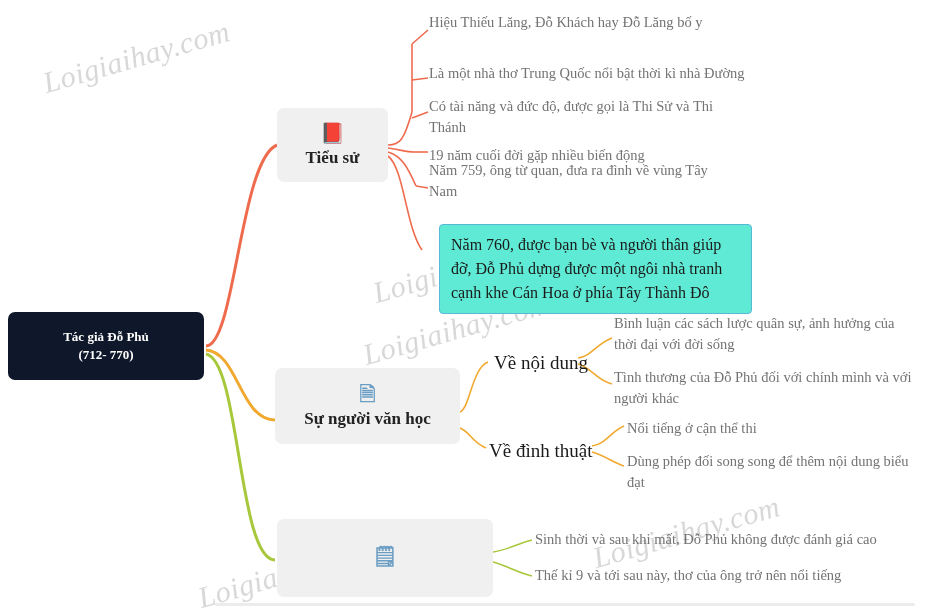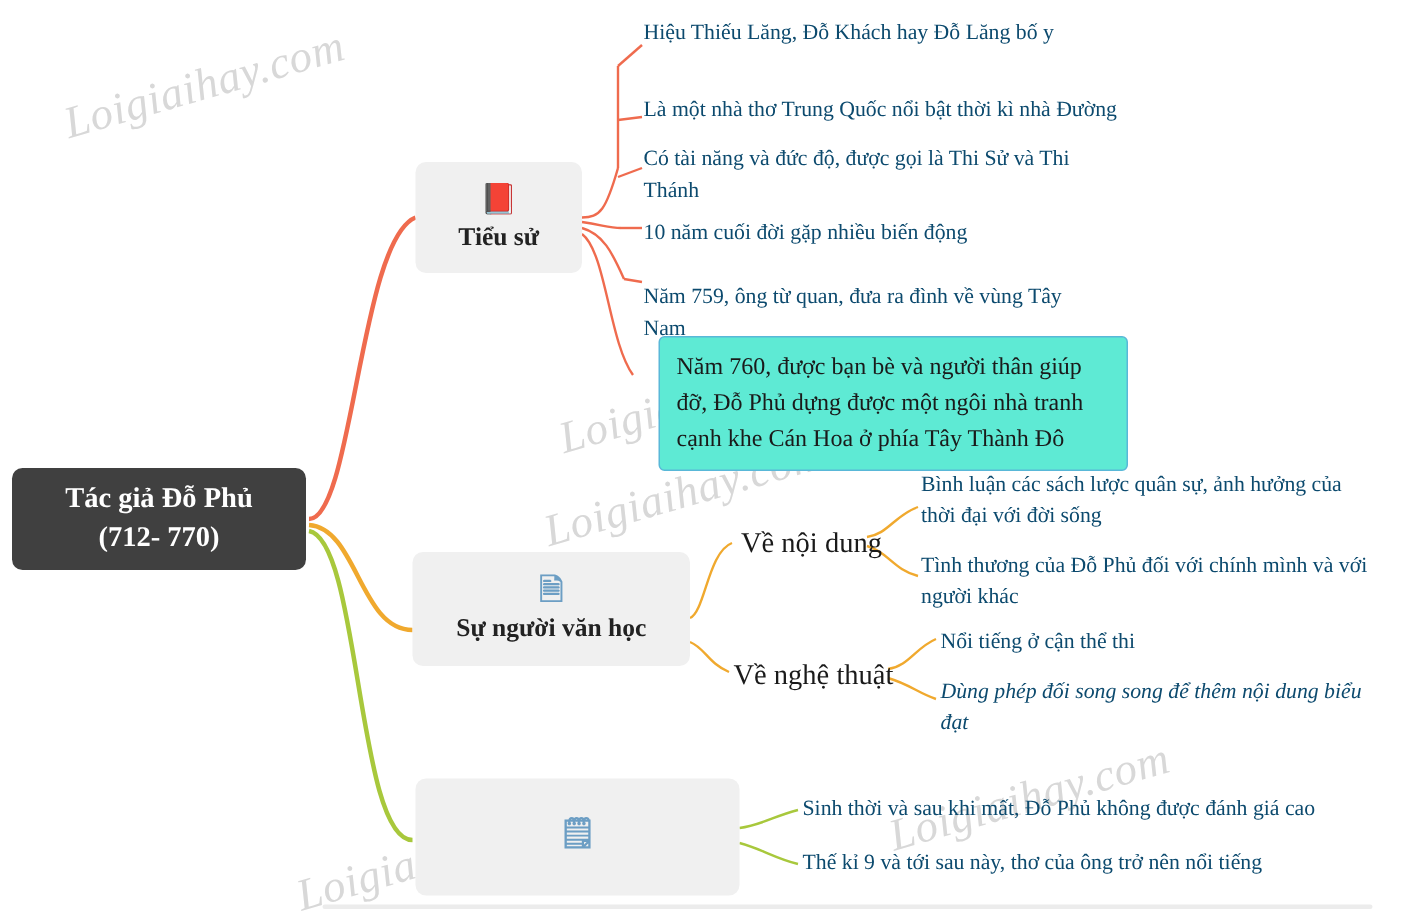--- a/index.html
+++ b/index.html
@@ -35,25 +35,25 @@
     white-space: nowrap;
     user-select: none;
     letter-spacing: 0.5px;
   }
   .root-node {
     position: absolute;
     left: 8px;
     top: 312px;
     width: 196px;
     height: 68px;
-    background: #404040;
+    background: #0f172a;
     border-radius: 7px;
     color: #ffffff;
     font-weight: bold;
-    font-size: 19px;
+    font-size: 13px;
     display: flex;
     flex-direction: column;
     align-items: center;
     justify-content: center;
     line-height: 1.35;
     text-align: center;
   }
   .branch-node {
     position: absolute;
     background: #f0f0f0;
@@ -67,21 +67,21 @@
     font-size: 17px;
   }
   .branch-icon {
     font-size: 20px;
     line-height: 1;
     margin-bottom: 5px;
   }
   .leaf {
     position: absolute;
     font-size: 14.5px;
-    color: #0c4a6e;
+    color: #737373;
     line-height: 1.45;
   }
   .leaf-box {
     position: absolute;
     font-size: 16px;
     color: #1a1a1a;
     line-height: 1.5;
     border: 1px solid #59b8d8;
     border-radius: 4px;
     background: #5eead4;
@@ -159,36 +159,36 @@
   </div>
 
   <div class="branch-node" style="left:277px; top:108px; width:111px; height:74px;">
     <span class="branch-icon icon-book">📕</span>
     <span>Tiểu sử</span>
   </div>
 
   <div class="leaf" style="left:429px; top:12px; width:300px;">Hiệu Thiếu Lăng, Đỗ Khách hay Đỗ Lăng bố y</div>
   <div class="leaf" style="left:429px; top:63px; width:340px;">Là một nhà thơ Trung Quốc nổi bật thời kì nhà Đường</div>
   <div class="leaf" style="left:429px; top:96px; width:318px;">Có tài năng và đức độ, được gọi là Thi Sử và Thi Thánh</div>
-  <div class="leaf" style="left:429px; top:145px; width:300px;">10 năm cuối đời gặp nhiều biến động</div>
-  <div class="leaf" style="left:429px; top:188px; width:300px;">Năm 759, ông từ quan, đưa ra đình về vùng Tây Nam</div>
+  <div class="leaf" style="left:429px; top:145px; width:300px;">19 năm cuối đời gặp nhiều biến động</div>
+  <div class="leaf" style="left:429px; top:160px; width:300px;">Năm 759, ông từ quan, đưa ra đình về vùng Tây Nam</div>
   <div class="leaf-box" style="left:424px; top:224px; width:313px;">Năm 760, được bạn bè và người thân giúp đỡ, Đỗ Phủ dựng được một ngôi nhà tranh cạnh khe Cán Hoa ở phía Tây Thành Đô</div>
 
   <div class="branch-node" style="left:275px; top:368px; width:185px; height:76px;">
     <span class="branch-icon icon-doc">🗎</span>
     <span>Sự người văn học</span>
   </div>
 
   <div class="sub-label" style="left:494px; top:352px;">Về nội dung</div>
-  <div class="sub-label" style="left:489px; top:440px;">Về  nghệ thuật</div>
+  <div class="sub-label" style="left:489px; top:440px;">Về  đình thuật</div>
 
   <div class="leaf" style="left:614px; top:313px; width:305px;">Bình luận các sách lược quân sự, ảnh hưởng của thời đại với đời sống</div>
   <div class="leaf" style="left:614px; top:367px; width:300px;">Tình thương của Đỗ Phủ đối với chính mình và với người khác</div>
   <div class="leaf" style="left:627px; top:418px; width:290px;">Nổi tiếng ở cận thể thi</div>
-  <div class="leaf" style="left:627px; top:451px; width:290px;font-style:italic;">Dùng phép đối song song để thêm nội dung biểu đạt</div>
+  <div class="leaf" style="left:627px; top:451px; width:290px;">Dùng phép đối song song để thêm nội dung biểu đạt</div>
 
   <div class="branch-node" style="left:277px; top:519px; width:216px; height:78px;">
     <span class="branch-icon icon-doc">🗒</span>
   </div>
 
   <div class="leaf" style="left:535px; top:529px; width:390px;">Sinh thời và sau khi mất, Đỗ Phủ không được đánh giá cao</div>
   <div class="leaf" style="left:535px; top:565px; width:390px;">Thế kỉ 9 và tới sau này, thơ của ông trở nên nổi tiếng</div>
 
   <div class="bottom-bar"></div>
 </div>

